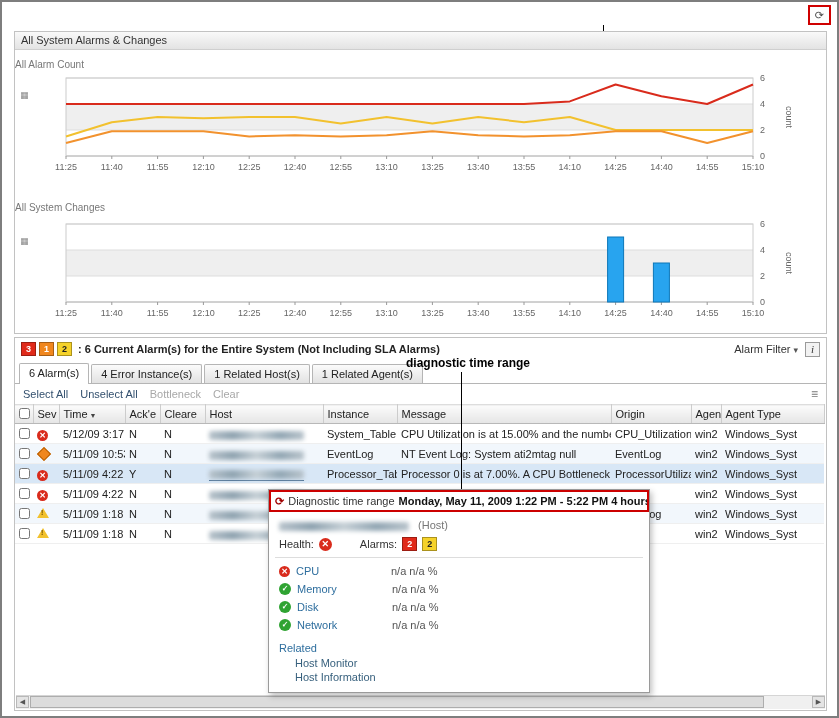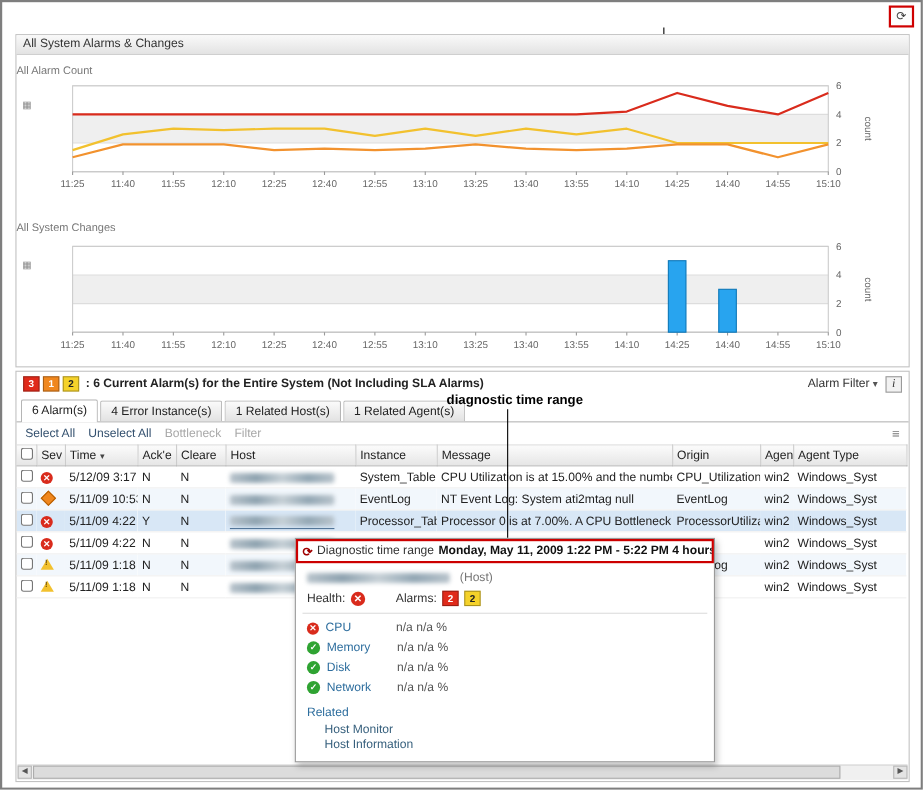--- a/index.html
+++ b/index.html
@@ -92,21 +92,21 @@
             padding:0 4px;white-space:nowrap;overflow:hidden;color:#333;}
   .tt-clock::after{content:"⟳";color:#a00000;font-weight:bold;}
   .tt-range{font-weight:bold;color:#111;}
   .tt-host{padding:7px 10px 2px;color:#777;}
   .tt-host-suffix{margin-left:6px;}
   .tt-health{display:flex;align-items:center;gap:5px;padding:4px 10px 6px;color:#333;}
   .tt-health .gap{width:18px;}
   .tt-sep{height:1px;background:#ddd;margin:0 6px 4px;}
   .tt-metric{display:flex;align-items:center;gap:6px;padding:3px 10px;}
   .tt-metric .m-label{color:#2e6e9e;width:58px;}
-  .tt-metric .m-value{color:#555;}
+  .tt-metric .m-value{color:#555;margin-left:31px;}
   .tt-related{padding:8px 10px 2px;color:#2e6e9e;}
   .tt-rlink{padding:1px 10px 1px 26px;color:#37607d;}
 </style>
 </head>
 <body>
 
 <div class="screen">
 
 
   <div class="time-range">
@@ -236,21 +236,21 @@
       <div class="tab active">6 Alarm(s)</div>
       <div class="tab">4 Error Instance(s)</div>
       <div class="tab">1 Related Host(s)</div>
       <div class="tab">1 Related Agent(s)</div>
     </div>
 
     <div class="toolbar">
       <span class="tlink">Select All</span>
       <span class="tlink">Unselect All</span>
       <span class="tlink disabled">Bottleneck</span>
-      <span class="tlink disabled">Filter</span>
+      <span class="tlink disabled">Clear</span>
       <span class="spacer"></span>
       <span class="opts-icon"></span>
     </div>
 
     <table class="alarms">
       <colgroup>
         <col style="width:18px">
           <col style="width:26px">
           <col style="width:66px">
           <col style="width:35px">

